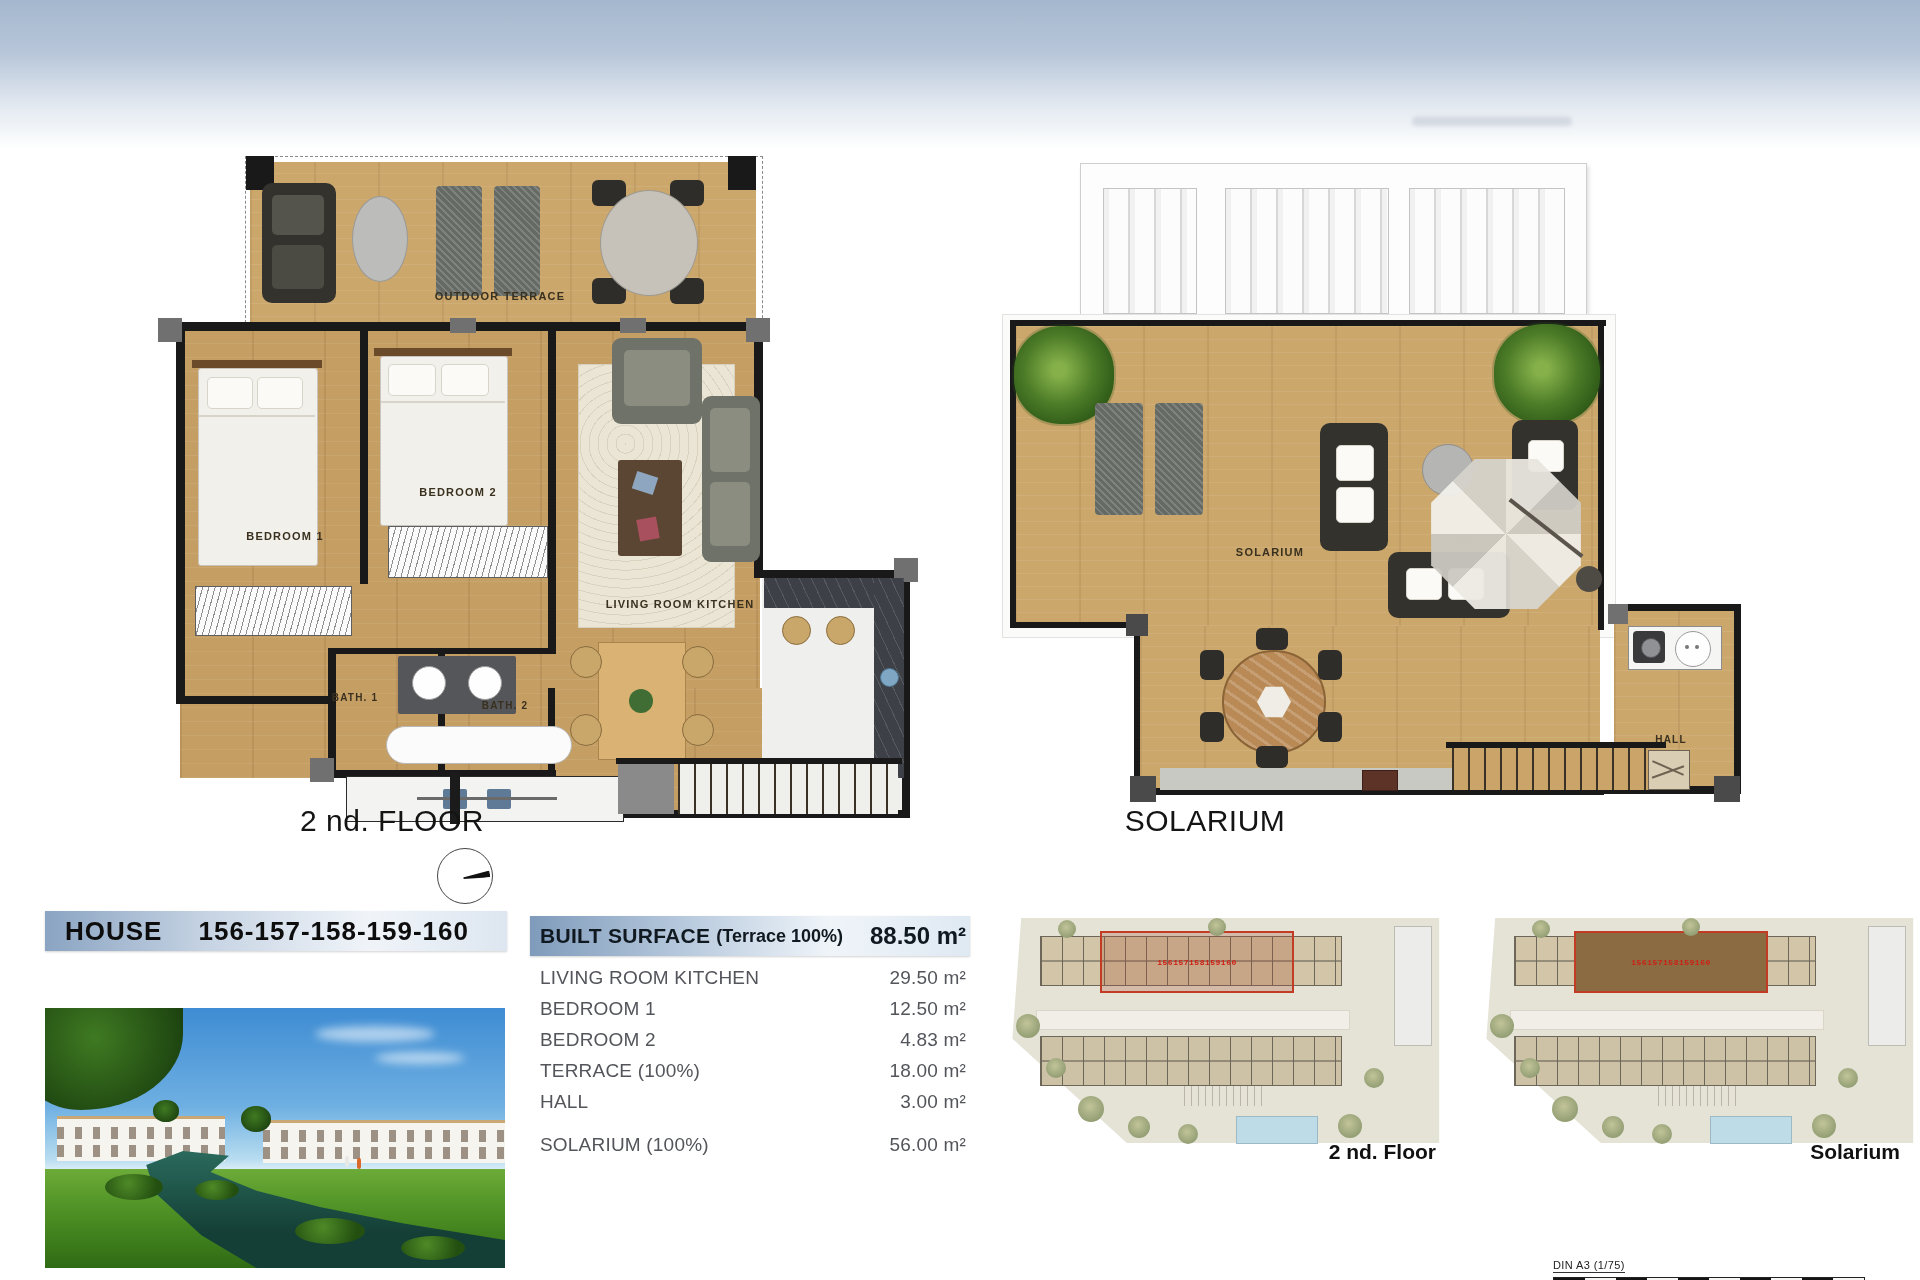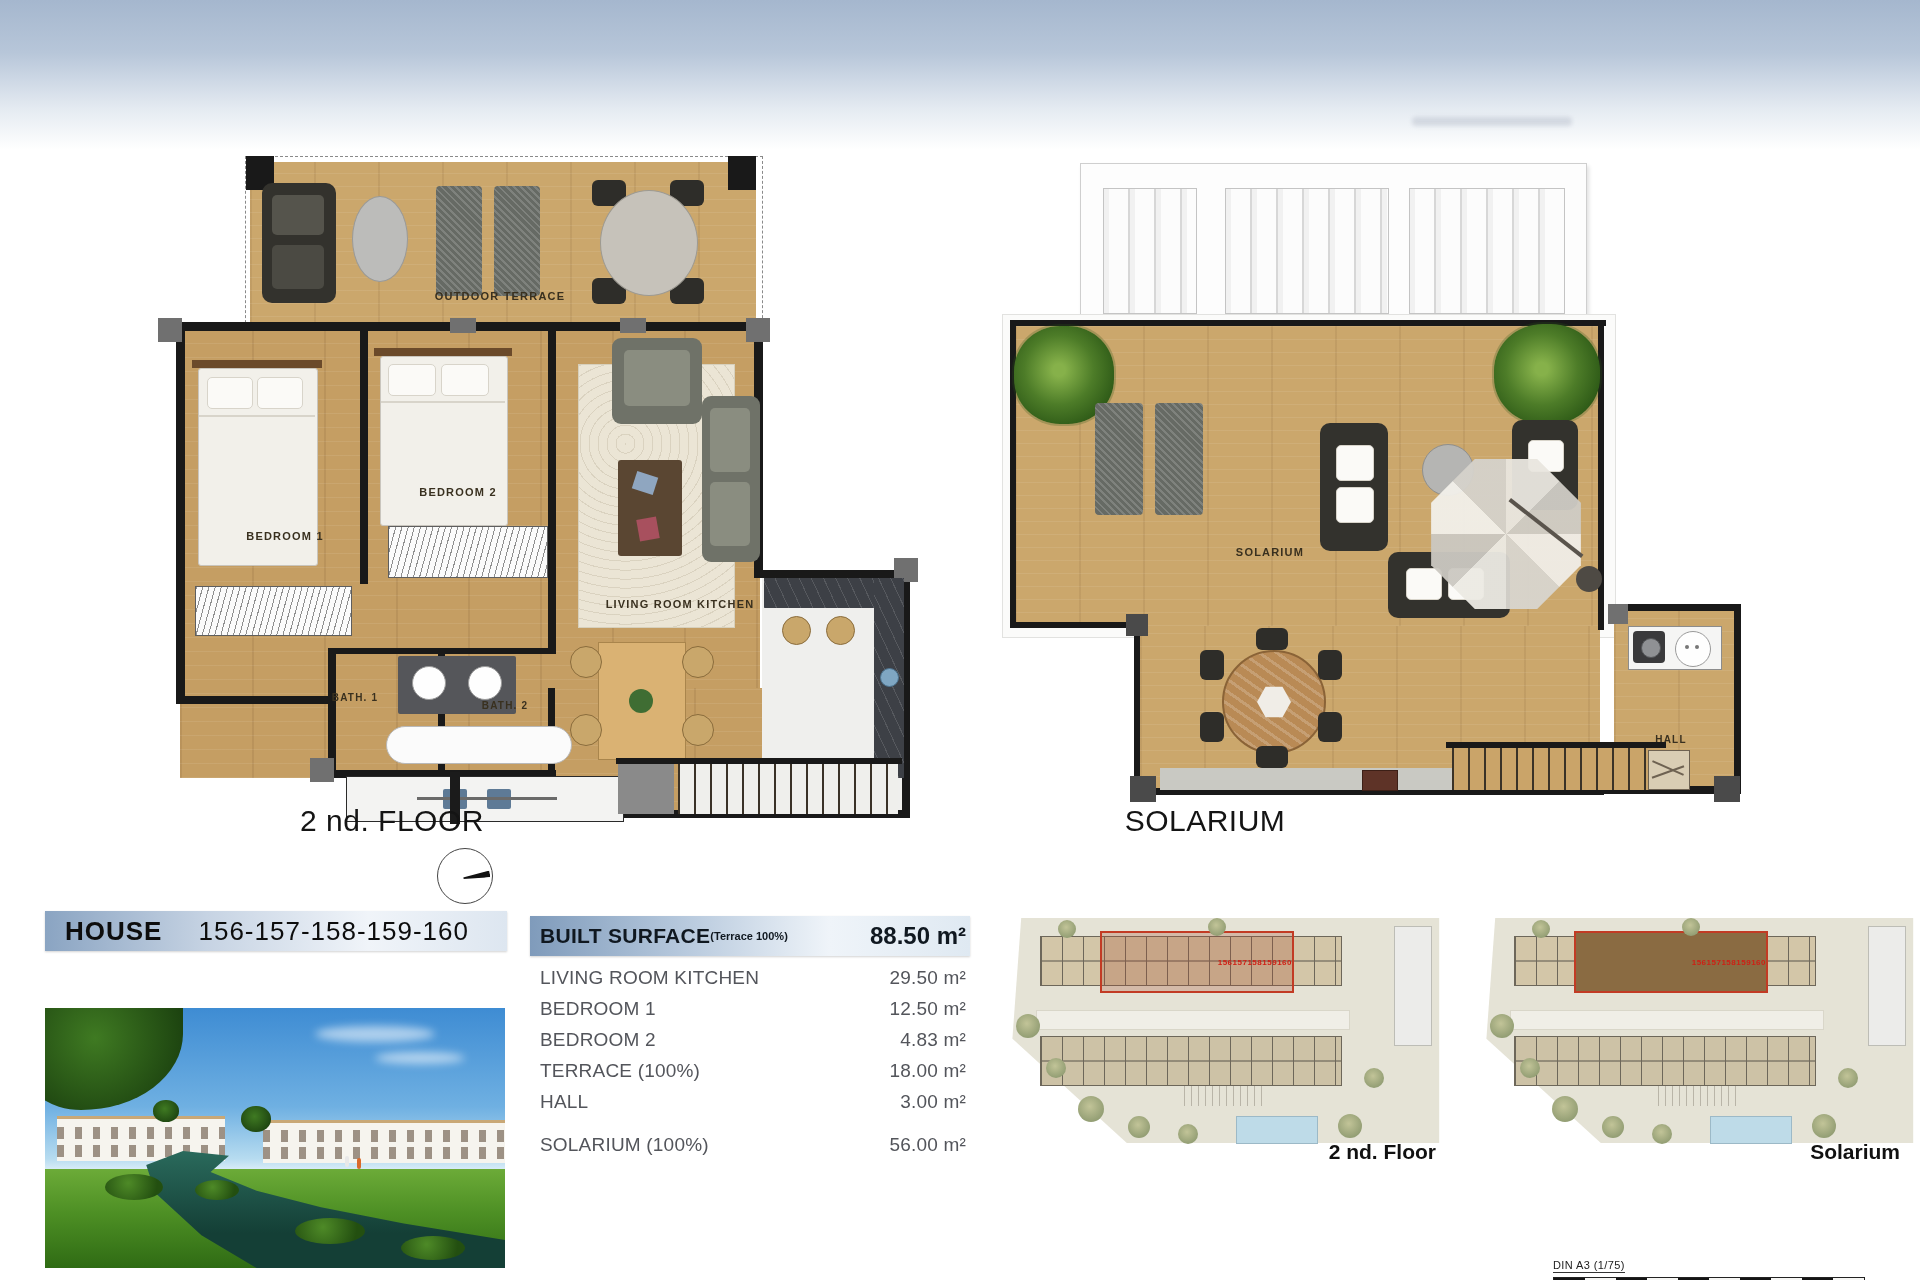--- a/index.html
+++ b/index.html
@@ -45,33 +45,33 @@
   .stairs{position:absolute;background-color:#caa469;
         background-image:repeating-linear-gradient(90deg,#3a3227 0 2px,transparent 2px 16px);}
   .white-balc{position:absolute;background:#f3f3f2;border:1px solid #2a2a2a;}
   
   .block-title{position:absolute;left:45px;top:846px;font-size:48px;font-weight:800;letter-spacing:2px;
         color:#1b567e;text-shadow:2px 2px 0 #10344d, -1px -1px 0 #10344d;}
   .house-band{position:absolute;left:45px;top:911px;width:462px;height:40px;
         background:linear-gradient(90deg,#8aa4c2 0%,#c6d3e3 35%,#f0f4f9 70%,#dde6f0 100%);
         display:flex;align-items:center;box-shadow:0 1px 2px rgba(0,0,0,.18);}
   .house-band .hl{font-size:26px;font-weight:800;color:#0d0d0d;margin-left:20px;letter-spacing:1px;}
-  .house-band .hn{font-size:26px;font-weight:400;color:#0d0d0d;margin-left:36px;letter-spacing:1px;}
+  .house-band .hn{font-size:26px;font-weight:700;color:#0d0d0d;margin-left:36px;letter-spacing:1px;}
   .compass{position:absolute;left:437px;top:848px;width:54px;height:54px;border:1px solid #444;
         border-radius:50%;background:#fff;}
   .needle{position:absolute;left:25px;top:23px;width:27px;height:7px;background:#111;
         clip-path:polygon(0 55%,100% 0,100% 100%,0 75%);transform:rotate(-7deg);}
   .bigcap{position:absolute;font-size:30px;color:#141414;letter-spacing:.5px;text-align:center;}
   
   .stable{position:absolute;left:530px;top:916px;width:440px;display:flex;flex-direction:column;}
   .band{height:40px;display:flex;align-items:center;
         background:linear-gradient(90deg,#7f9bbb 0%,#b7c9dd 35%,#eff4f9 68%,#dfe9f2 100%);
         box-shadow:0 1px 2px rgba(0,0,0,.18);margin-bottom:6px;justify-content:flex-end;}
   .band .bl{font-size:21px;font-weight:800;color:#101820;margin-left:10px;letter-spacing:.3px;white-space:nowrap;}
-  .band .bn{font-size:11px;font-weight:700;color:#101820;white-space:nowrap;}
+  .band .bn{font-size:18px;font-weight:700;color:#101820;margin-left:6px;white-space:nowrap;}
   .band .bv{font-size:24px;font-weight:800;color:#101820;margin-left:auto;margin-right:4px;white-space:nowrap;}
   .trow{display:flex;align-items:center;height:31px;font-size:19px;color:#53555b;letter-spacing:.2px;}
   .trow .tl{margin-left:10px;}
   .trow .tv{margin-left:auto;margin-right:4px;}
   .trow.extra{margin-top:12px;}
   .total-band{margin-top:10px;margin-bottom:10px;}
   
   .photo{position:absolute;left:45px;top:1008px;width:460px;height:260px;overflow:hidden;
         background:linear-gradient(180deg,#3e8cd3 0%,#6fb0e2 38%,#b7dcf0 58%,#d8ecf7 62%);}
   .ph-cloud{position:absolute;background:rgba(255,255,255,.55);border-radius:50%;filter:blur(4px);}
@@ -89,21 +89,21 @@
         background:radial-gradient(circle at 45% 40%,#3f7a22,#1d4410 78%);}
   .ph-person{position:absolute;width:4px;height:11px;border-radius:2px;}
   
   .site{position:absolute;width:440px;height:232px;}
   .site-ground{position:absolute;inset:0;background:#e5e3d6;
         clip-path:polygon(3% 0,98% 0,98% 97%,27% 97%,1% 52%);}
   .site-road{position:absolute;background:#f0eee7;border:1px solid #d9d6c9;}
   .site-strip{position:absolute;height:48px;background-color:#d3c6a8;border:1px solid #6d675a;
         background-image:repeating-linear-gradient(90deg,#6d675a 0 1px,transparent 1px 21px),
         linear-gradient(0deg,transparent 48%,rgba(109,103,90,.6) 48%,rgba(109,103,90,.6) 52%,transparent 52%);}
-  .site-hl{position:absolute;border:2px solid #c23b24;display:flex;align-items:center;justify-content:flex-end;}
+  .site-hl{position:absolute;border:2px solid #c23b24;display:flex;align-items:center;justify-content:center;font-family:Liberation Mono, monospace;}
   .unit-num{font-size:8px;font-weight:700;color:#cf1f14;letter-spacing:.5px;}
   .site-tree{position:absolute;border-radius:50%;
         background:radial-gradient(circle at 45% 40%,#c2c498,#8e9a70 80%);}
   .site-pool{position:absolute;background:#bedbe8;border:1px solid #9cb9c7;}
   .site-bldg-r{position:absolute;background:#ececе8;background:#ececea;border:1px solid #bdbdb6;}
   .site-park{position:absolute;background:repeating-linear-gradient(90deg,#b9b5a8 0 1px,transparent 1px 7px);}
   .site-cap{position:absolute;font-size:21px;font-weight:700;color:#111;text-align:right;}
   
   .scalebar{position:absolute;left:1553px;top:1255px;width:312px;}
   .sc-label{font-size:11px;color:#222;letter-spacing:.4px;border-bottom:1px solid #333;

